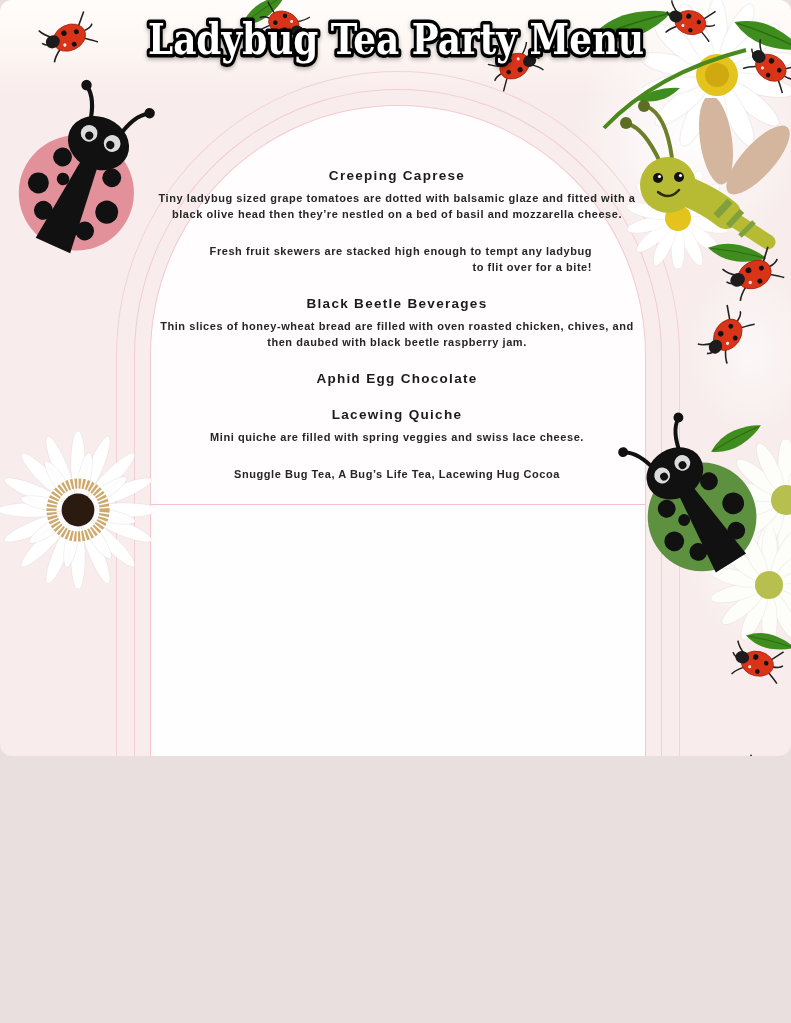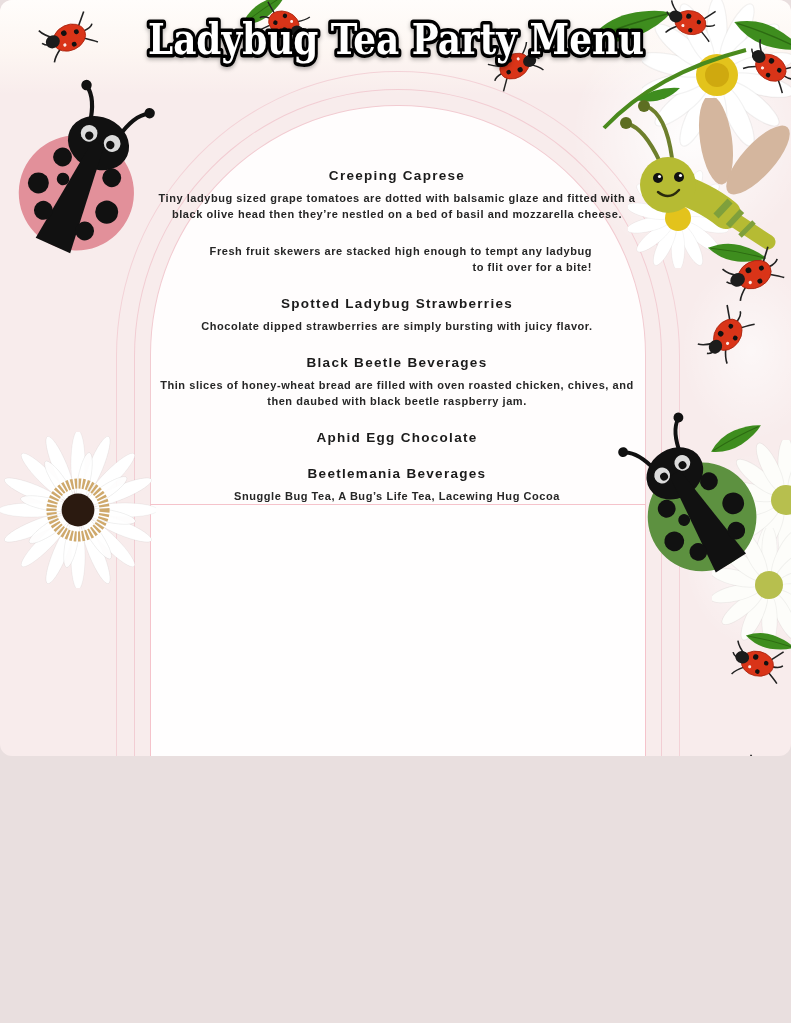--- a/index.html
+++ b/index.html
@@ -235,32 +235,31 @@
 
   <div class="menu">
     <div class="menu-item">
       <h3 class="item-name">Creeping Caprese</h3>
       <p class="item-desc">Tiny ladybug sized grape tomatoes are dotted with balsamic glaze and fitted with a black olive head then they’re nestled on a bed of basil and mozzarella cheese.</p>
     </div>
     <div class="menu-item">
       <p class="item-desc">Fresh fruit skewers are stacked high enough to tempt any ladybug to flit over for a bite!</p>
     </div>
     <div class="menu-item">
-      <h3 class="item-name">Spotted Ladybug Strawberries</h3>
-      <p class="item-desc">Chocolate dipped strawberries are simply bursting with juicy flavor.</p>
-    </div>
-    <div class="menu-item">
       <h3 class="item-name">Black Beetle Beverages</h3>
       <p class="item-desc">Thin slices of honey-wheat bread are filled with oven roasted chicken, chives, and then daubed with black beetle raspberry jam.</p>
     </div>
     <div class="menu-item">
       <h3 class="item-name">Aphid Egg Chocolate</h3>
     </div>
     <div class="menu-item">
-      <h3 class="item-name">Beetlemania Beverages</h3>
+      <h3 class="item-name">Lacewing Quiche</h3>
+      <p class="item-desc">Mini quiche are filled with spring veggies and swiss lace cheese.</p>
+    </div>
+    <div class="menu-item">
       <p class="item-desc">Snuggle Bug Tea, A Bug’s Life Tea, Lacewing Hug Cocoa</p>
     </div>
   </div>
 
   <svg class="deco behind" style="left:628px;top:168px;width:100px;height:100px;color:#ffffff">
       <use href="#sym-daisy"></use>
       <circle cx="50" cy="50" r="13" fill="#e3c31c"></circle>
     </svg>
 
   <svg class="deco" style="left:642px;top:0px;width:150px;height:150px;color:#ffffff">

